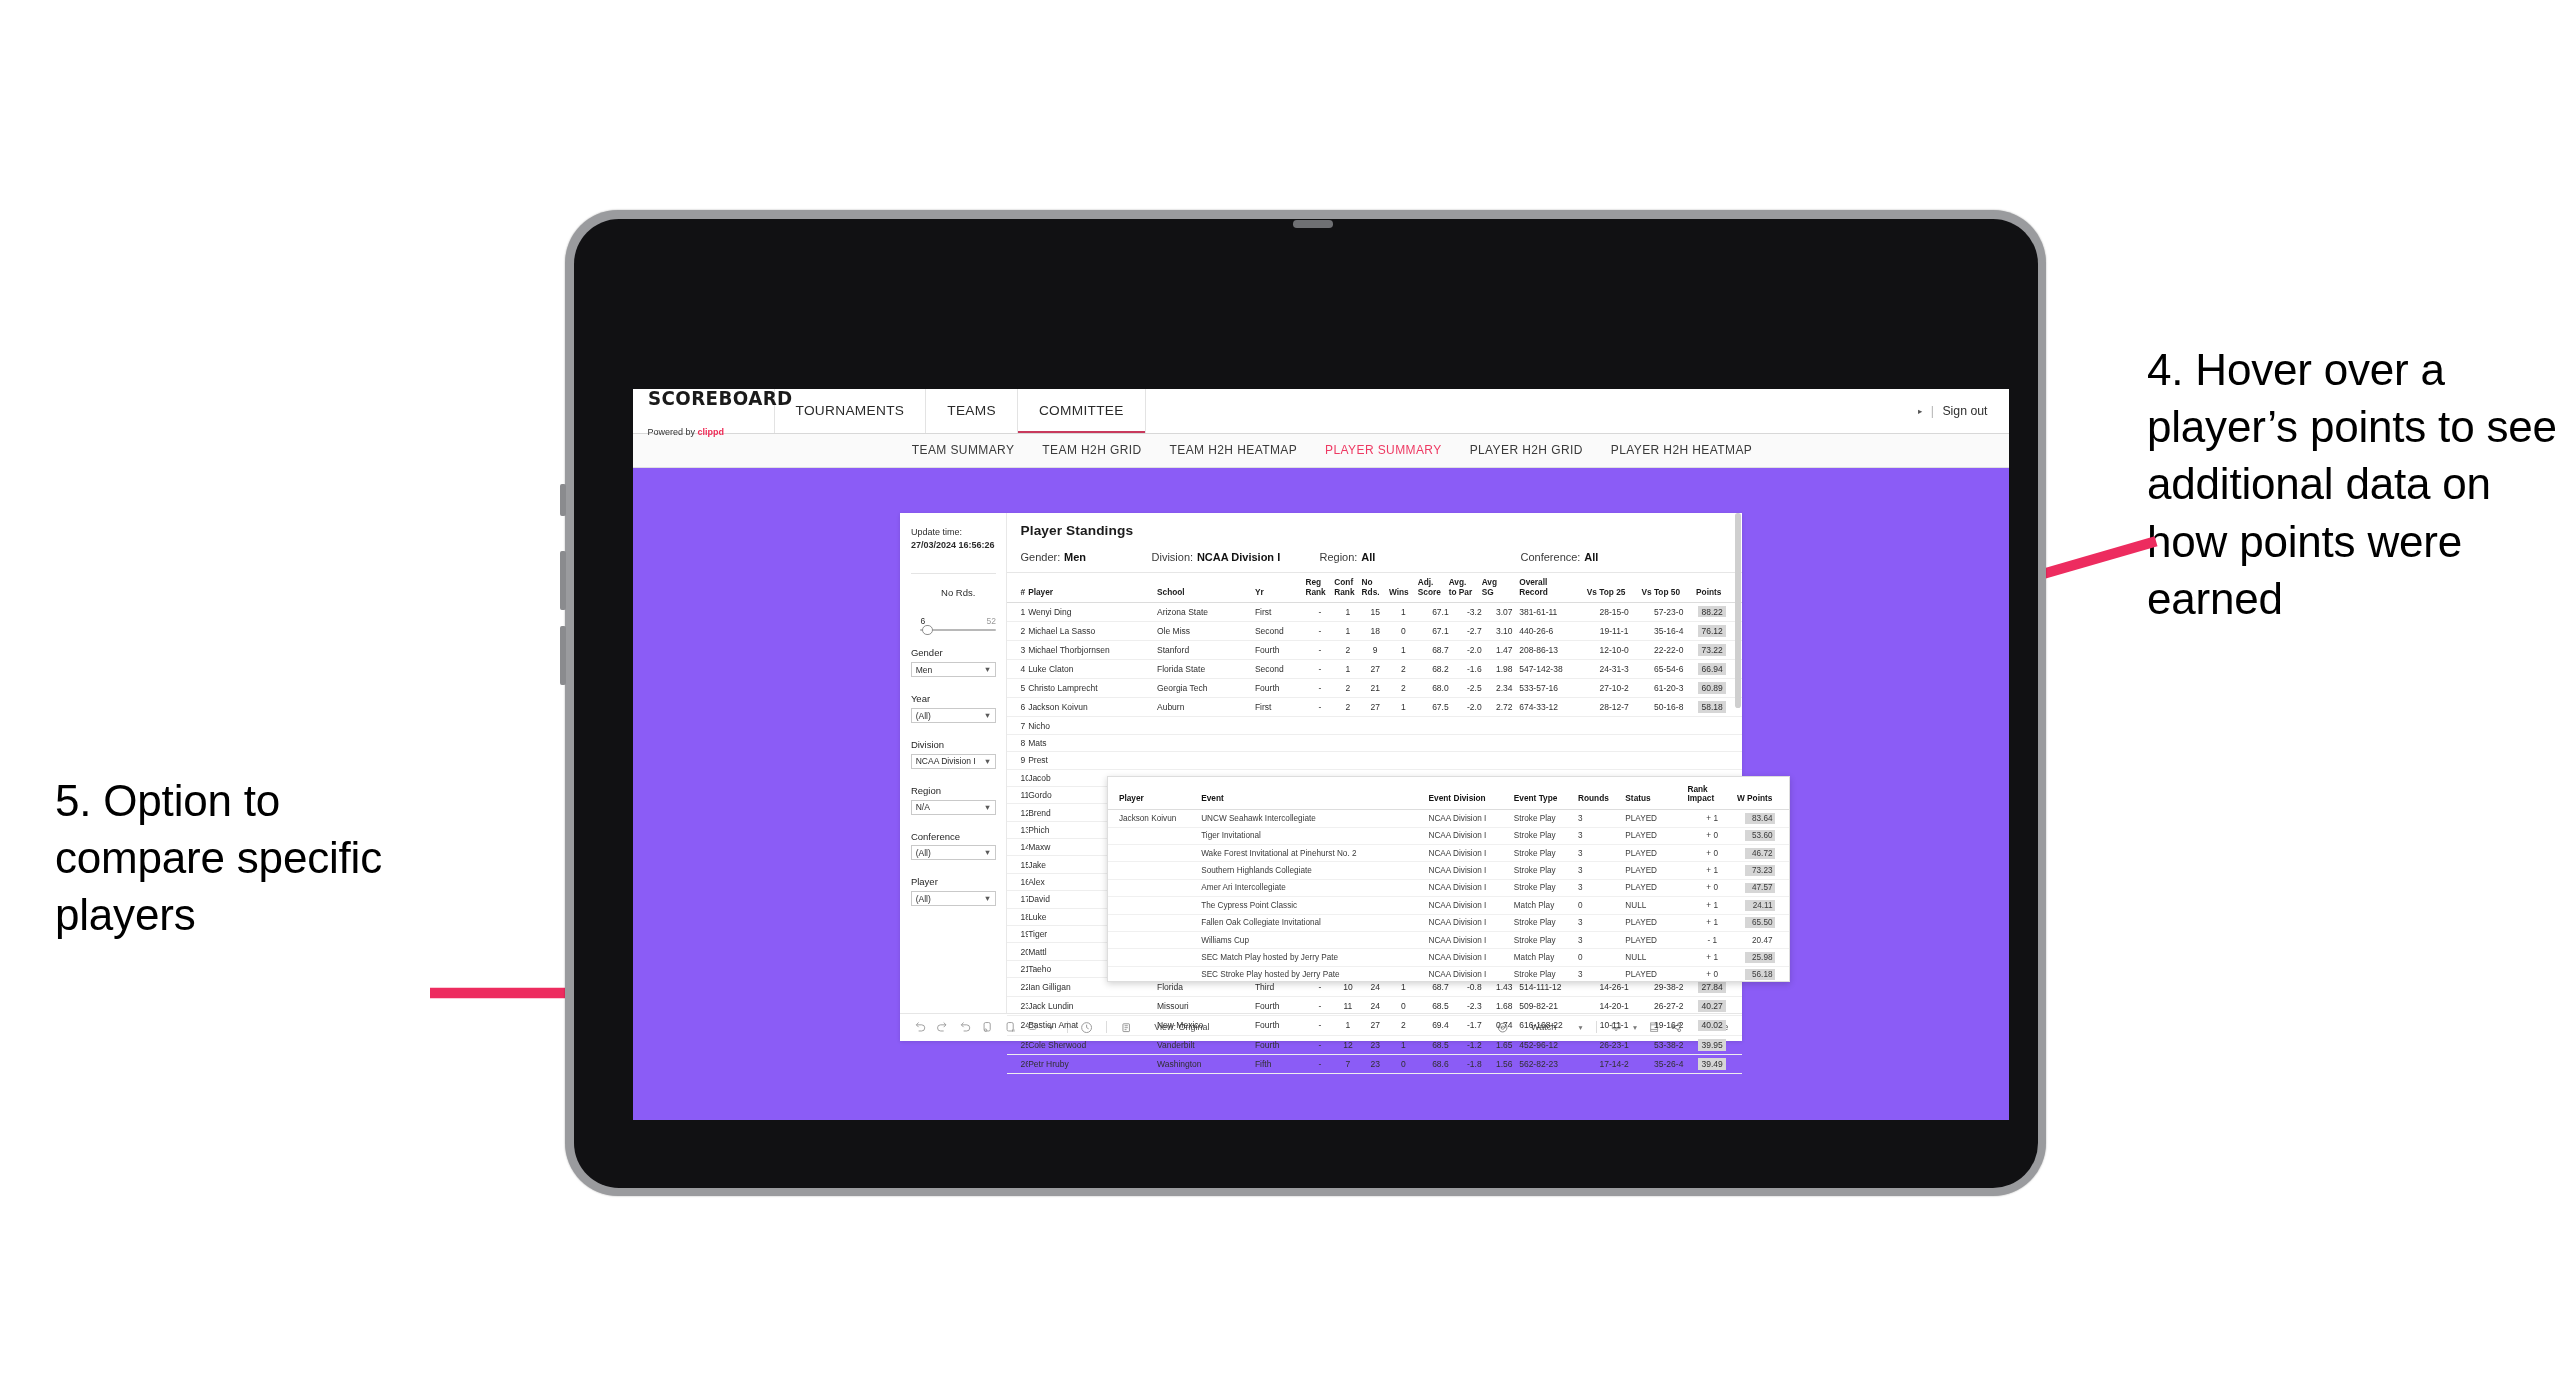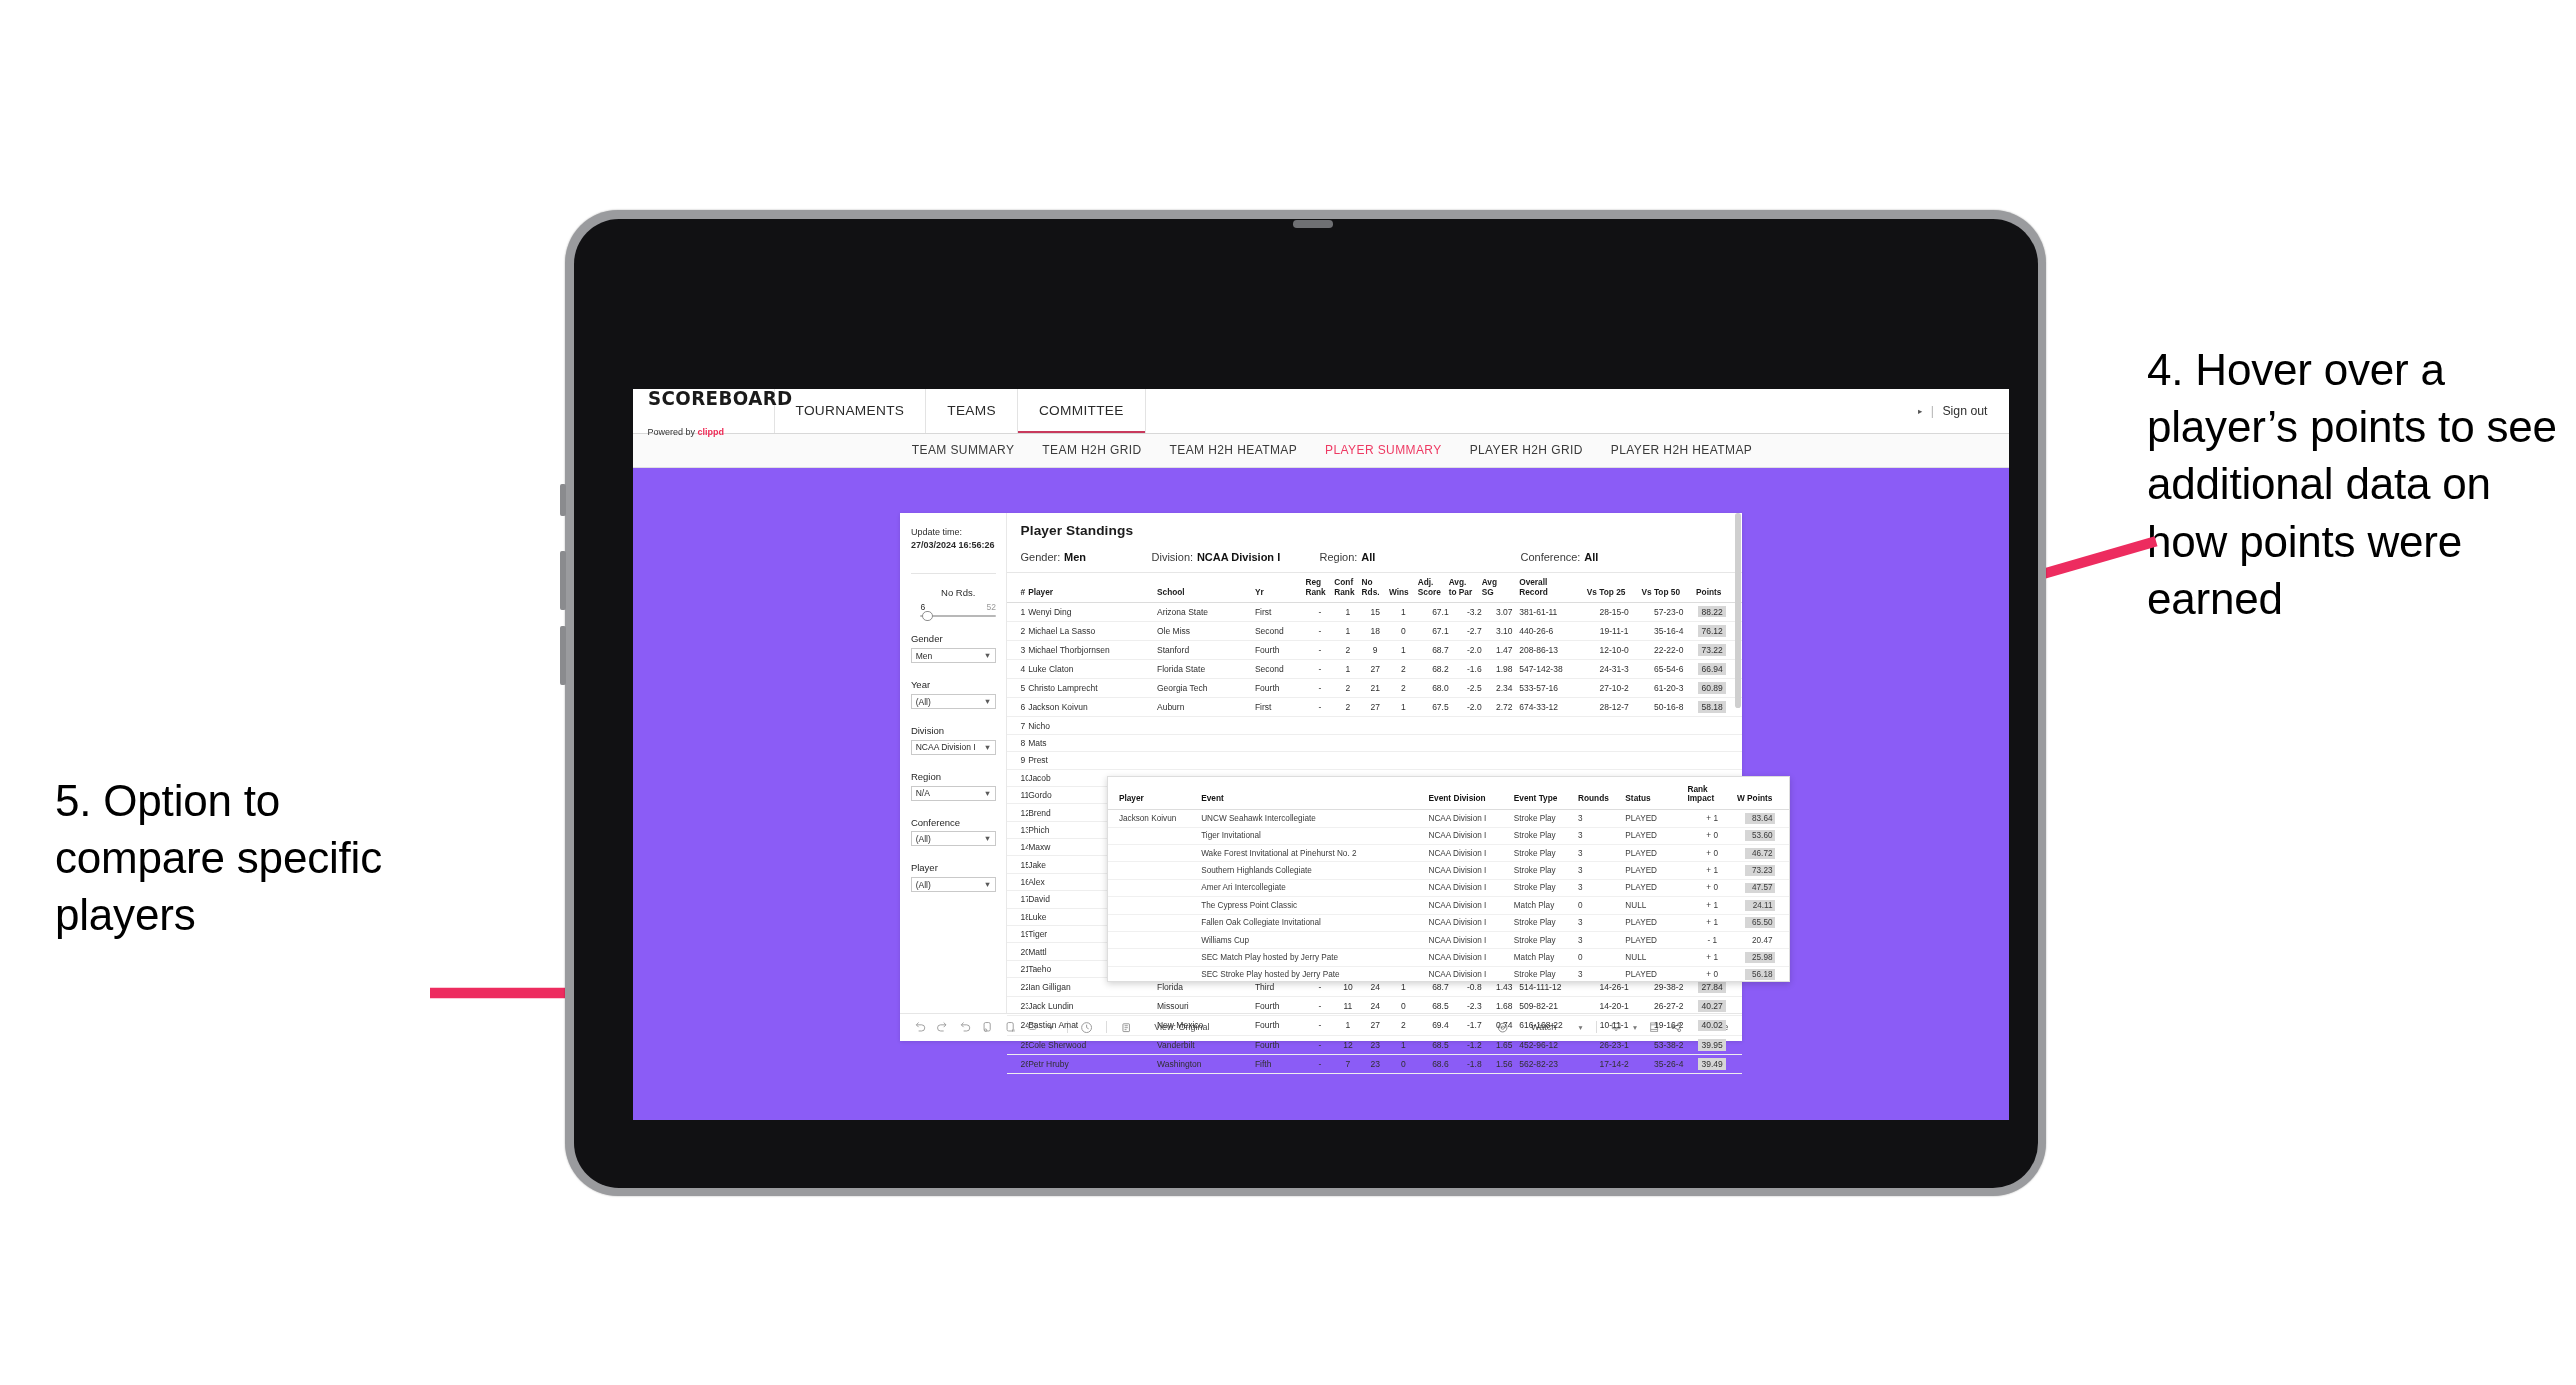--- a/index.html
+++ b/index.html
@@ -130,21 +130,21 @@
   .filt-div { height:0.9px; background:#e4e4e4; margin:21px 0 13.2px 0; }
   .f-group { margin-bottom:16px; }
   .f-label { font-size:9.5px; color:#1f1f1f; margin-bottom:3.8px; }
   .f-select {
     height:15px; border:0.9px solid #c9c9c9; background:#fff;
     display:flex; align-items:center; justify-content:space-between;
     padding:0 3.8px; font-size:8.5px; color:#2a2a2a; cursor:pointer;
   }
   .f-select .cv { font-size:7.6px; color:#5a5a5a; }
   #slider-group { padding-left:9.5px; margin-bottom:16px; }
-  #slider-title { font-size:9.5px; text-align:center; margin-bottom:4px; }
+  #slider-title { font-size:9.5px; text-align:center; margin-bottom:18px; }
   #slider-vals { display:flex; justify-content:space-between; font-size:8.5px; margin-bottom:2.8px;}
   #slider-vals .lo { color:#2a2a2a; }
   #slider-vals .hi { color:#9a9a9a; }
   #slider-track { height:2.8px; background:#b8b8b8; border-radius:1.9px; position:relative; }
   #slider-knob {
     position:absolute; left:1.9px; top:-3.8px; width:10.4px; height:10.4px;
     border-radius:50%; background:#fff; border:1.4px solid #8e8e8e;
   }
 
   

